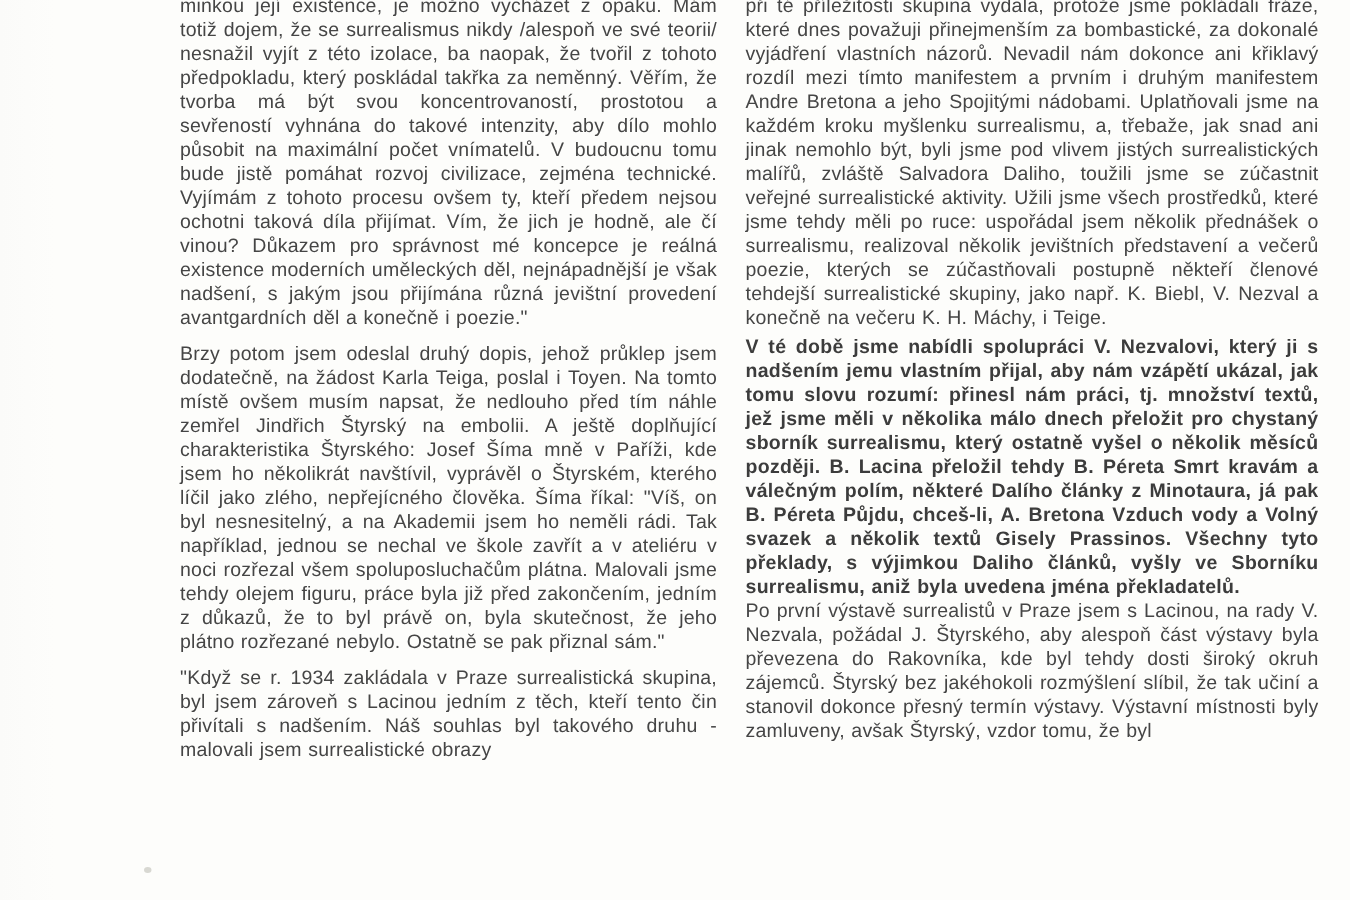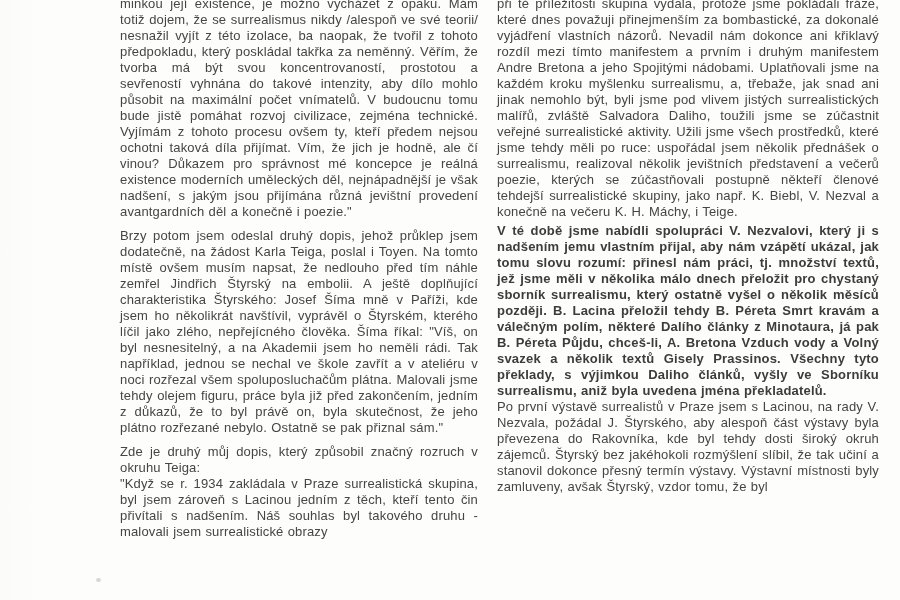--- a/index.html
+++ b/index.html
@@ -51,21 +51,20 @@
   }
 </style>
 </head>
 <body>
 
 <div class="page">
 
   <div class="column column-left">
     <p class="gap-after">minkou její existence, je možno vycházet z opaku. Mám totiž dojem, že se surrealismus nikdy /alespoň ve své teorii/ nesnažil vyjít z této izolace, ba naopak, že tvořil z tohoto předpokladu, který poskládal takřka za neměnný. Věřím, že tvorba má být svou koncentrovaností, prostotou a sevřeností vyhnána do takové intenzity, aby dílo mohlo působit na maximální počet vnímatelů. V budoucnu tomu bude jistě pomáhat rozvoj civilizace, zejména technické. Vyjímám z tohoto procesu ovšem ty, kteří předem nejsou ochotni taková díla přijímat. Vím, že jich je hodně, ale čí vinou? Důkazem pro správnost mé koncepce je reálná existence moderních uměleckých děl, nejnápadnější je však nadšení, s jakým jsou přijímána různá jevištní provedení avantgardních děl a konečně i poezie."</p>
     <p class="gap-after">Brzy potom jsem odeslal druhý dopis, jehož průklep jsem dodatečně, na žádost Karla Teiga, poslal i Toyen. Na tomto místě ovšem musím napsat, že nedlouho před tím náhle zemřel Jindřich Štyrský na embolii. A ještě doplňující charakteristika Štyrského: Josef Šíma mně v Paříži, kde jsem ho několikrát navštívil, vyprávěl o Štyrském, kterého líčil jako zlého, nepřejícného člověka. Šíma říkal: "Víš, on byl nesnesitelný, a na Akademii jsem ho neměli rádi. Tak například, jednou se nechal ve škole zavřít a v ateliéru v noci rozřezal všem spoluposluchačům plátna. Malovali jsme tehdy olejem figuru, práce byla již před zakončením, jedním z důkazů, že to byl právě on, byla skutečnost, že jeho plátno rozřezané nebylo. Ostatně se pak přiznal sám."</p>
-    <p>Zde je druhý můj dopis, který způsobil značný rozruch v okruhu Teiga:</p>
     <p>"Když se r. 1934 zakládala v Praze surrealistická skupina, byl jsem zároveň s Lacinou jedním z těch, kteří tento čin přivítali s nadšením. Náš souhlas byl takového druhu - malovali jsem surrealistické obrazy</p>
   </div>
 
   <div class="column column-right">
     <p class="small-gap-after">při té příležitosti skupina vydala, protože jsme pokládali fráze, které dnes považuji přinejmenším za bombastické, za dokonalé vyjádření vlastních názorů. Nevadil nám dokonce ani křiklavý rozdíl mezi tímto manifestem a prvním i druhým manifestem Andre Bretona a jeho Spojitými nádobami. Uplatňovali jsme na každém kroku myšlenku surrealismu, a, třebaže, jak snad ani jinak nemohlo být, byli jsme pod vlivem jistých surrealistických malířů, zvláště Salvadora Daliho, toužili jsme se zúčastnit veřejné surrealistické aktivity. Užili jsme všech prostředků, které jsme tehdy měli po ruce: uspořádal jsem několik přednášek o surrealismu, realizoval několik jevištních představení a večerů poezie, kterých se zúčastňovali postupně někteří členové tehdejší surrealistické skupiny, jako např. K. Biebl, V. Nezval a konečně na večeru K. H. Máchy, i Teige.</p>
     <p class="bold">V té době jsme nabídli spolupráci V. Nezvalovi, který ji s nadšením jemu vlastním přijal, aby nám vzápětí ukázal, jak tomu slovu rozumí: přinesl nám práci, tj. množství textů, jež jsme měli v několika málo dnech přeložit pro chystaný sborník surrealismu, který ostatně vyšel o několik měsíců později. B. Lacina přeložil tehdy B. Péreta Smrt kravám a válečným polím, některé Dalího články z Minotaura, já pak B. Péreta Půjdu, chceš-li, A. Bretona Vzduch vody a Volný svazek a několik textů Gisely Prassinos. Všechny tyto překlady, s výjimkou Daliho článků, vyšly ve Sborníku surrealismu, aniž byla uvedena jména překladatelů.</p>
     <p>Po první výstavě surrealistů v Praze jsem s Lacinou, na rady V. Nezvala, požádal J. Štyrského, aby alespoň část výstavy byla převezena do Rakovníka, kde byl tehdy dosti široký okruh zájemců. Štyrský bez jakéhokoli rozmýšlení slíbil, že tak učiní a stanovil dokonce přesný termín výstavy. Výstavní místnosti byly zamluveny, avšak Štyrský, vzdor tomu, že byl</p>
   </div>
 
   <div class="scan-speck"></div>

